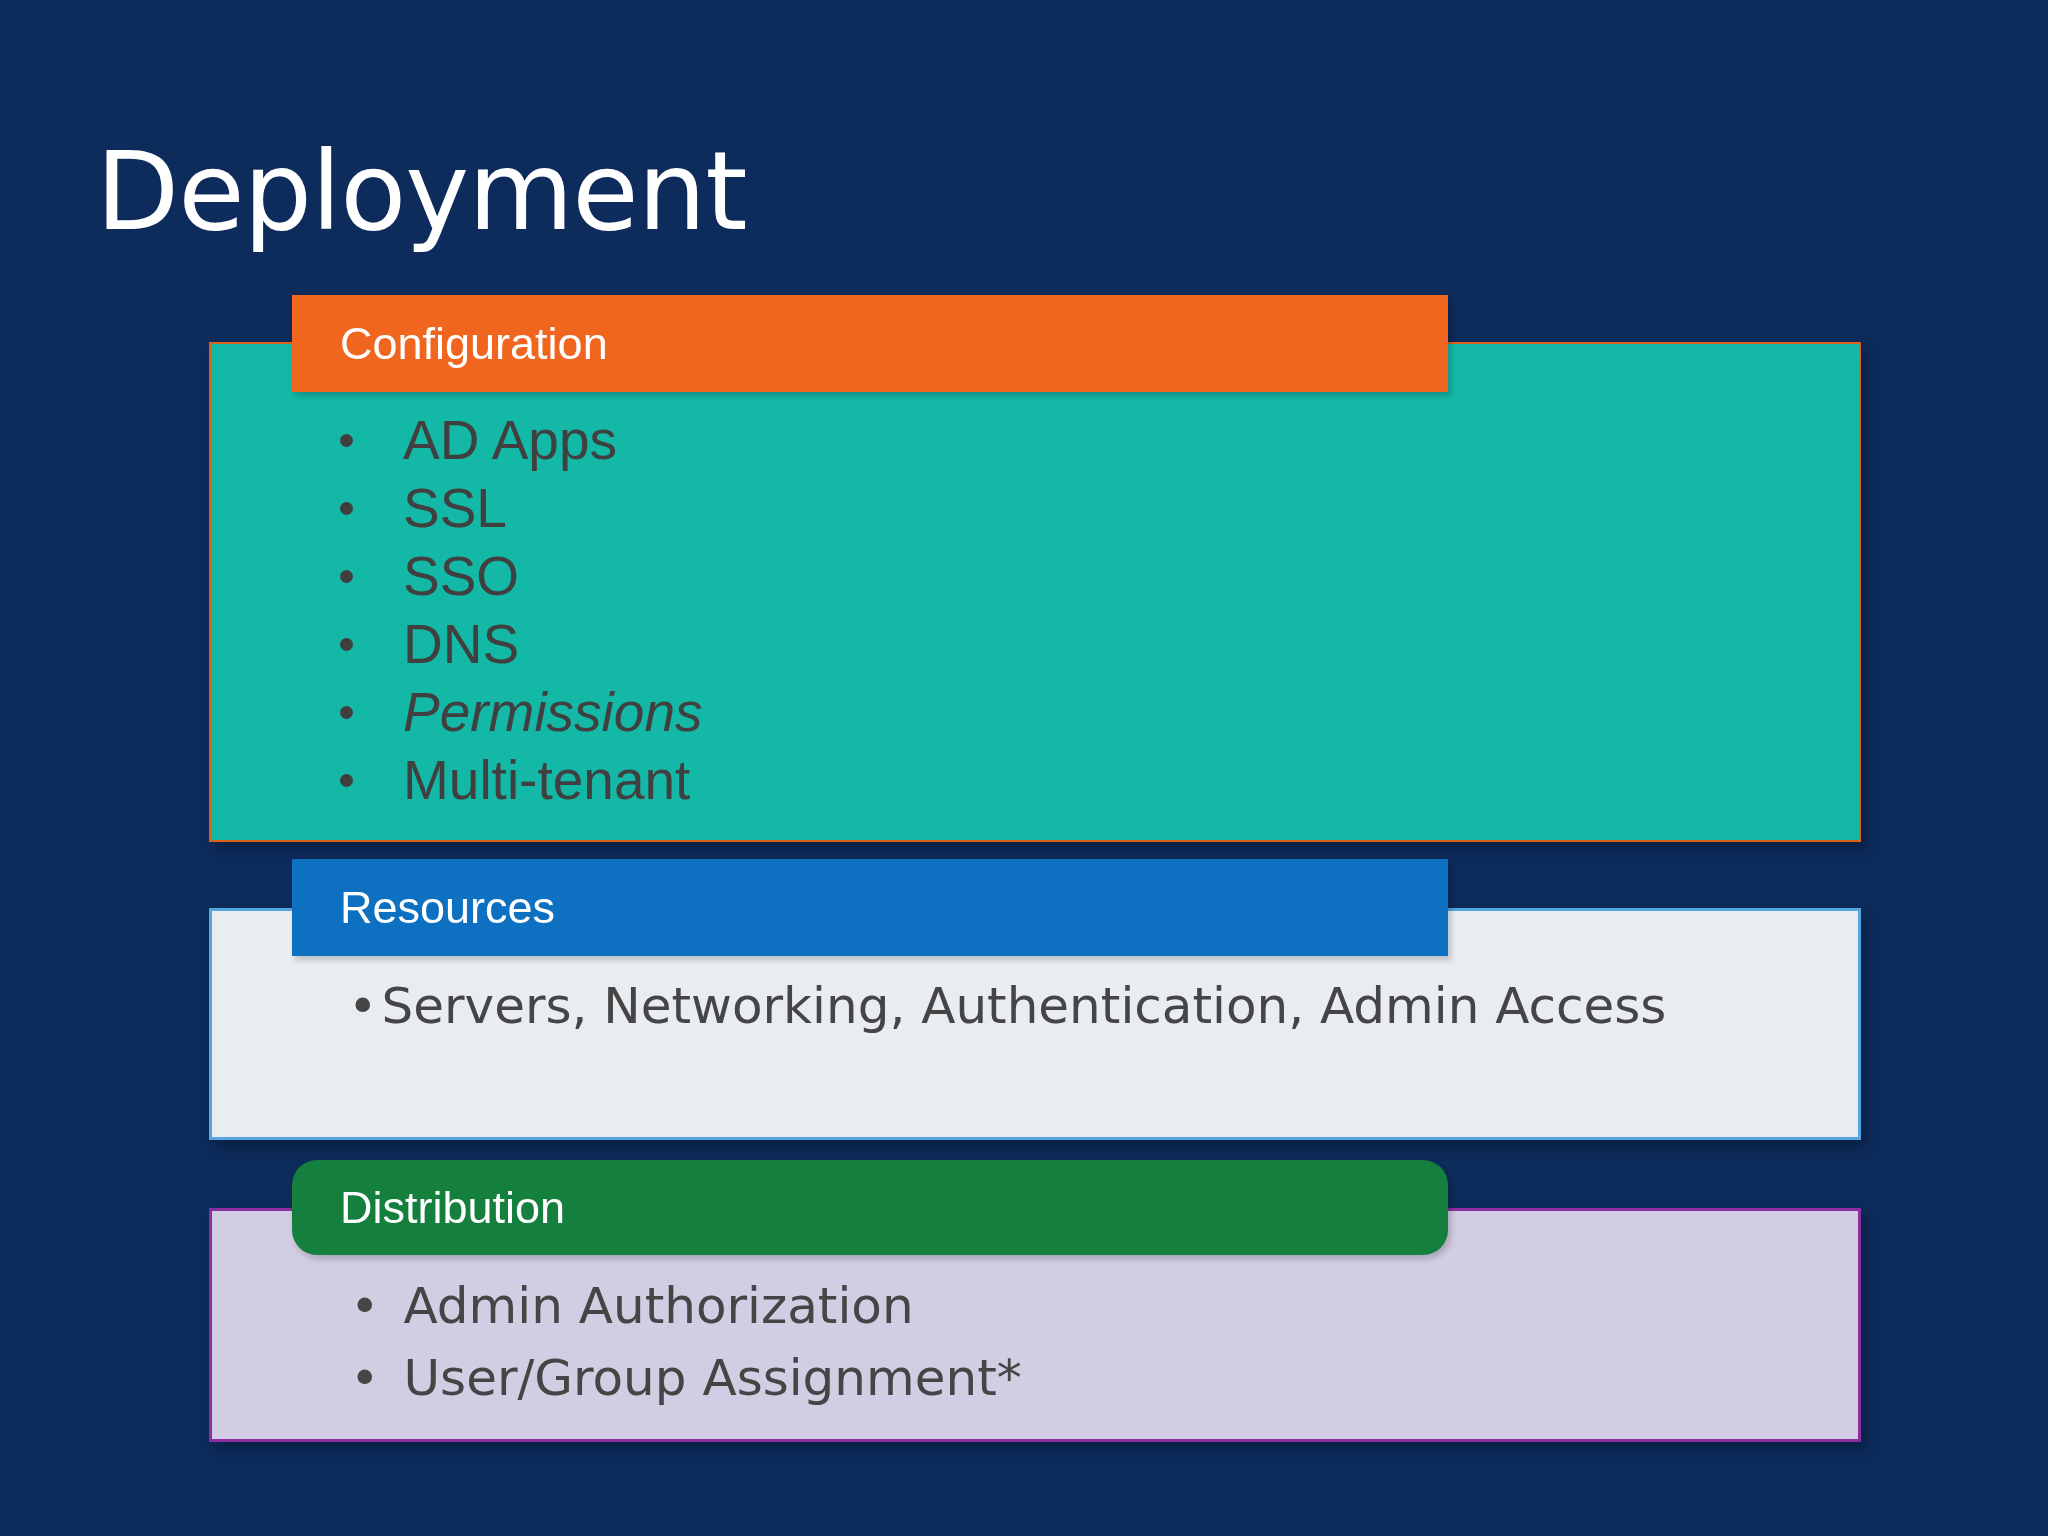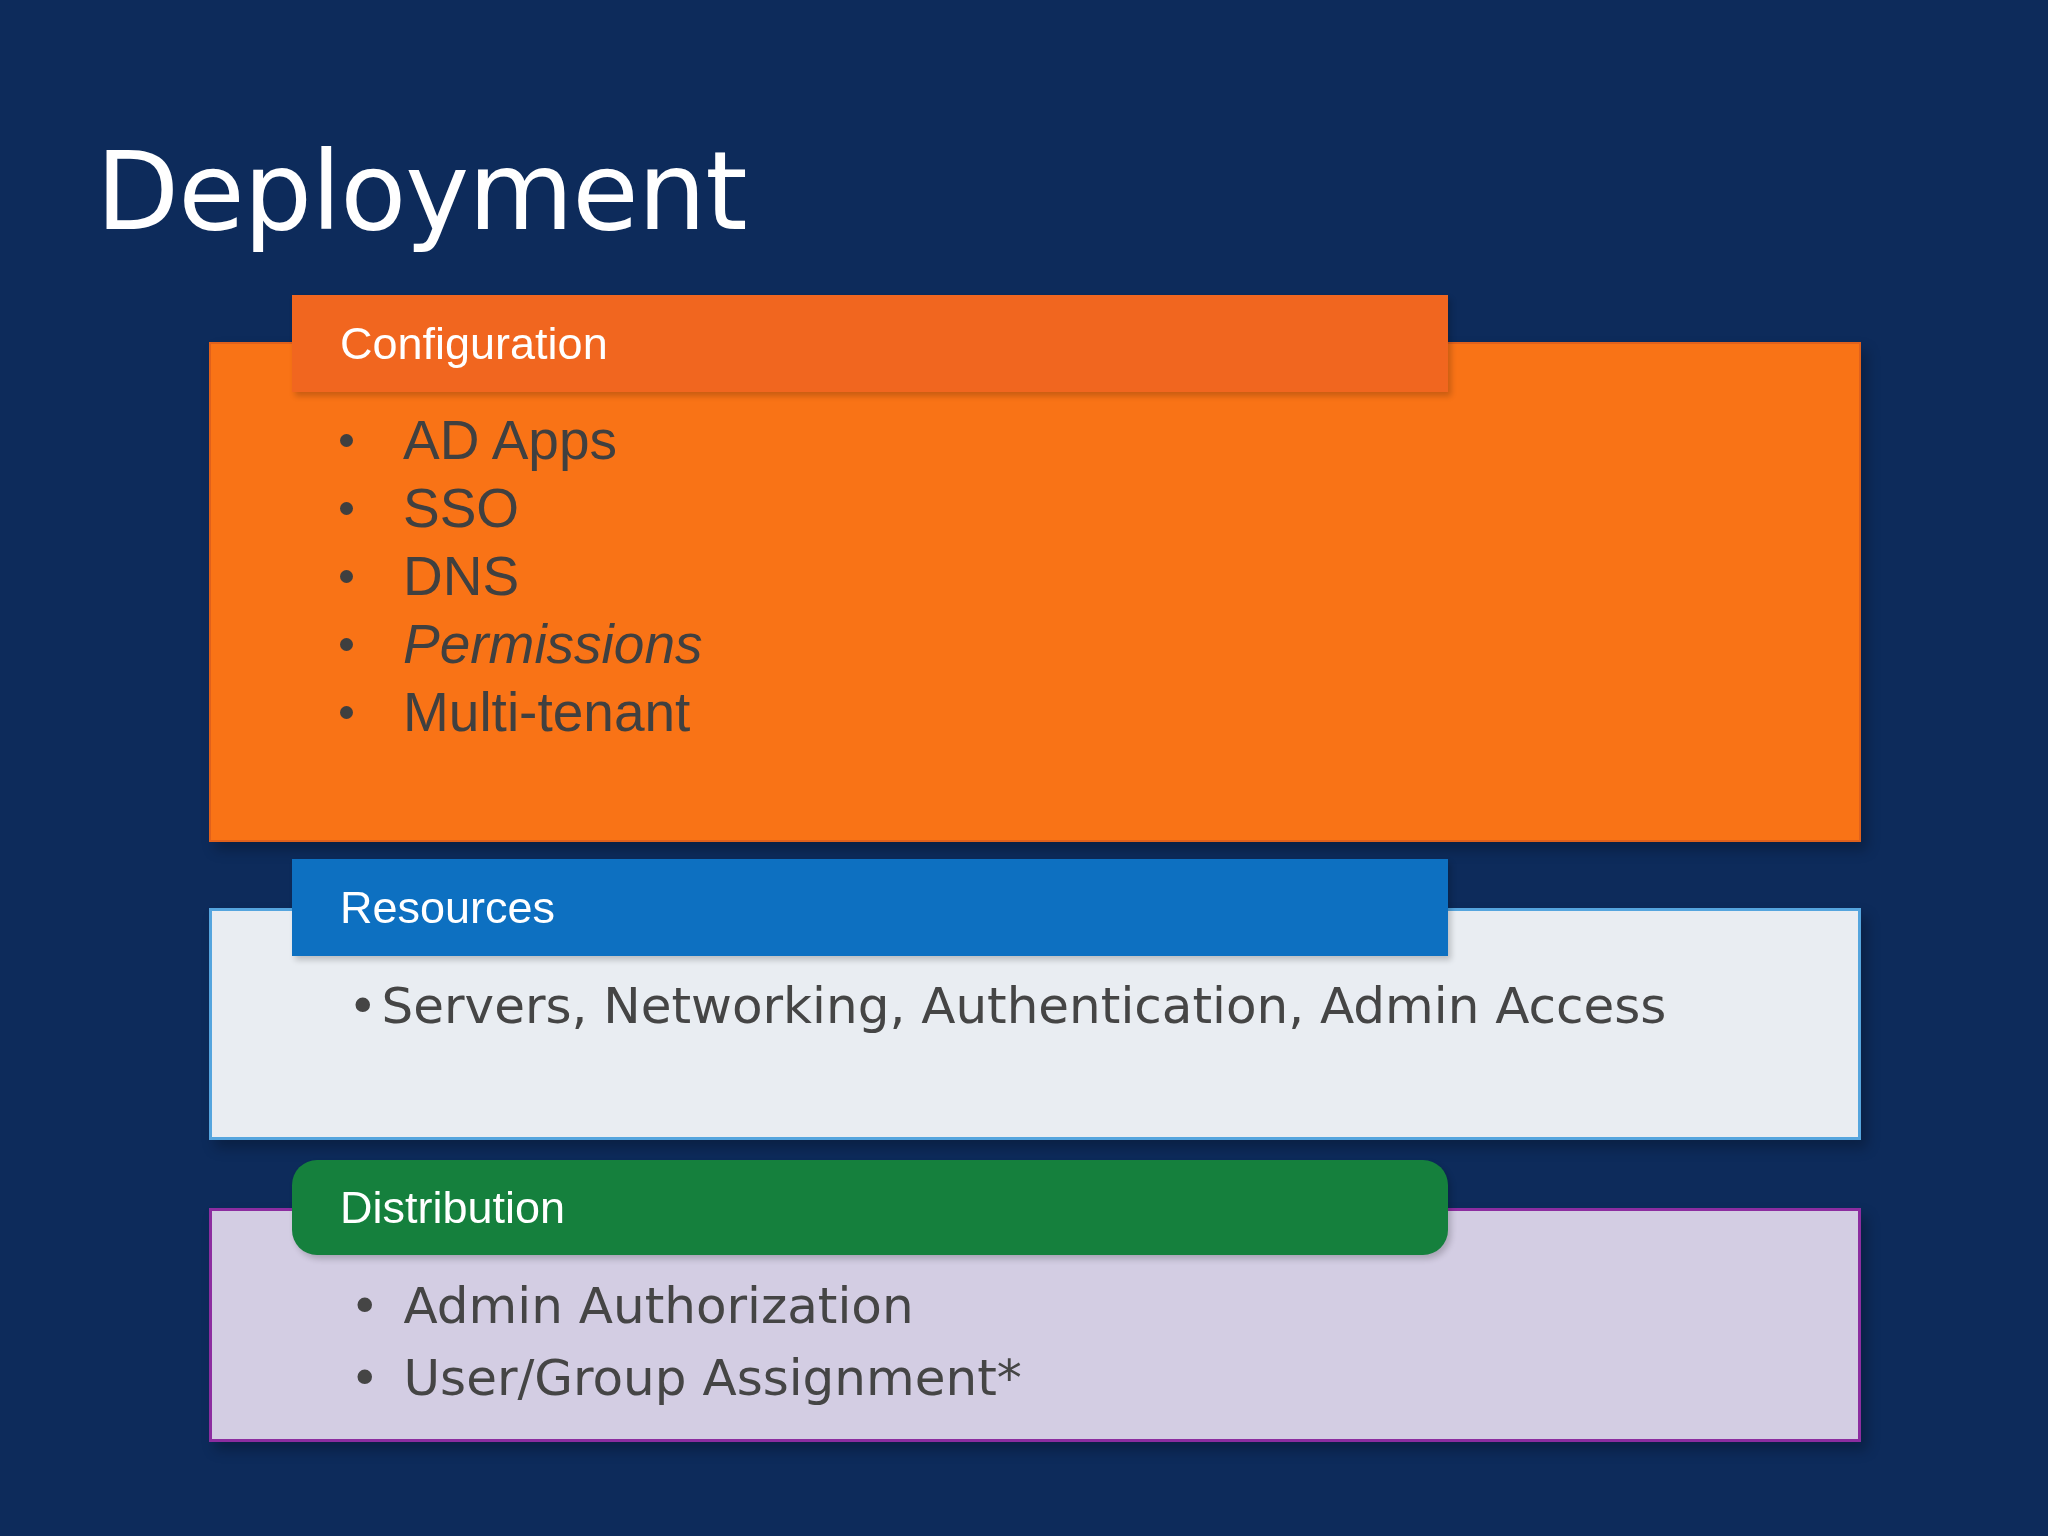--- a/index.html
+++ b/index.html
@@ -87,23 +87,24 @@
   .s2 .bullets li::before { content: "\2022"; margin-right: 24px; }
 </style>
 </head>
 <body style="background: rgb(13, 43, 91);">
 
 <div class="slide">
 
   <h1 class="slide-title" style="color: rgb(255, 255, 255);">Deployment</h1>
 
   <div class="section s0">
-    <div class="panel" style="background: #f97316; border-color: rgb(224, 97, 28);">
+    <div class="panel" style="background: #14b8a6; border-color: rgb(224, 97, 28);">
       <ul class="bullets">
           <li style="color: rgb(64, 64, 64);">AD Apps</li>
+          <li style="color: rgb(64, 64, 64);">SSL</li>
           <li style="color: rgb(64, 64, 64);">SSO</li>
           <li style="color: rgb(64, 64, 64);">DNS</li>
           <li style="color: rgb(64, 64, 64); font-style: italic;">Permissions</li>
           <li style="color: rgb(64, 64, 64);">Multi-tenant</li>
         </ul>
     </div>
     <div class="hdr" style="background: rgb(241, 102, 31);">
       <span>Configuration</span>
     </div>
   </div>

